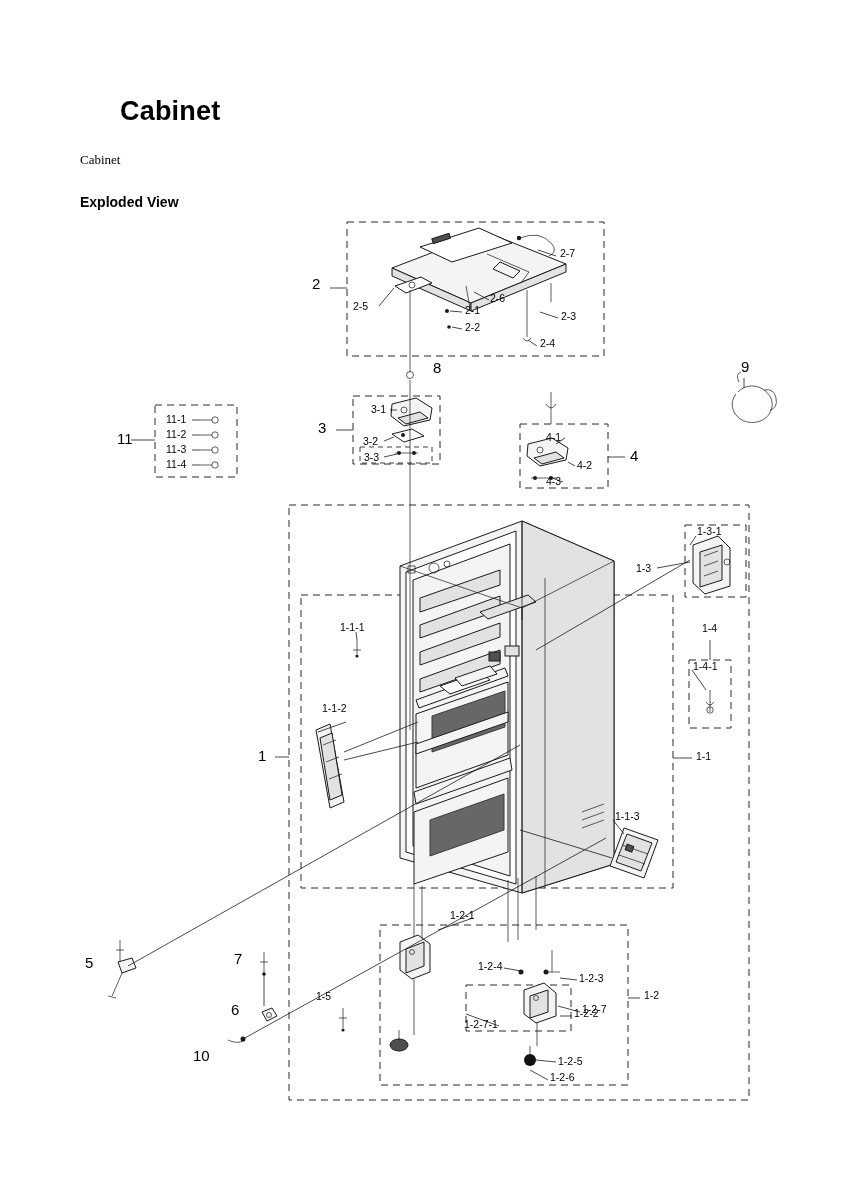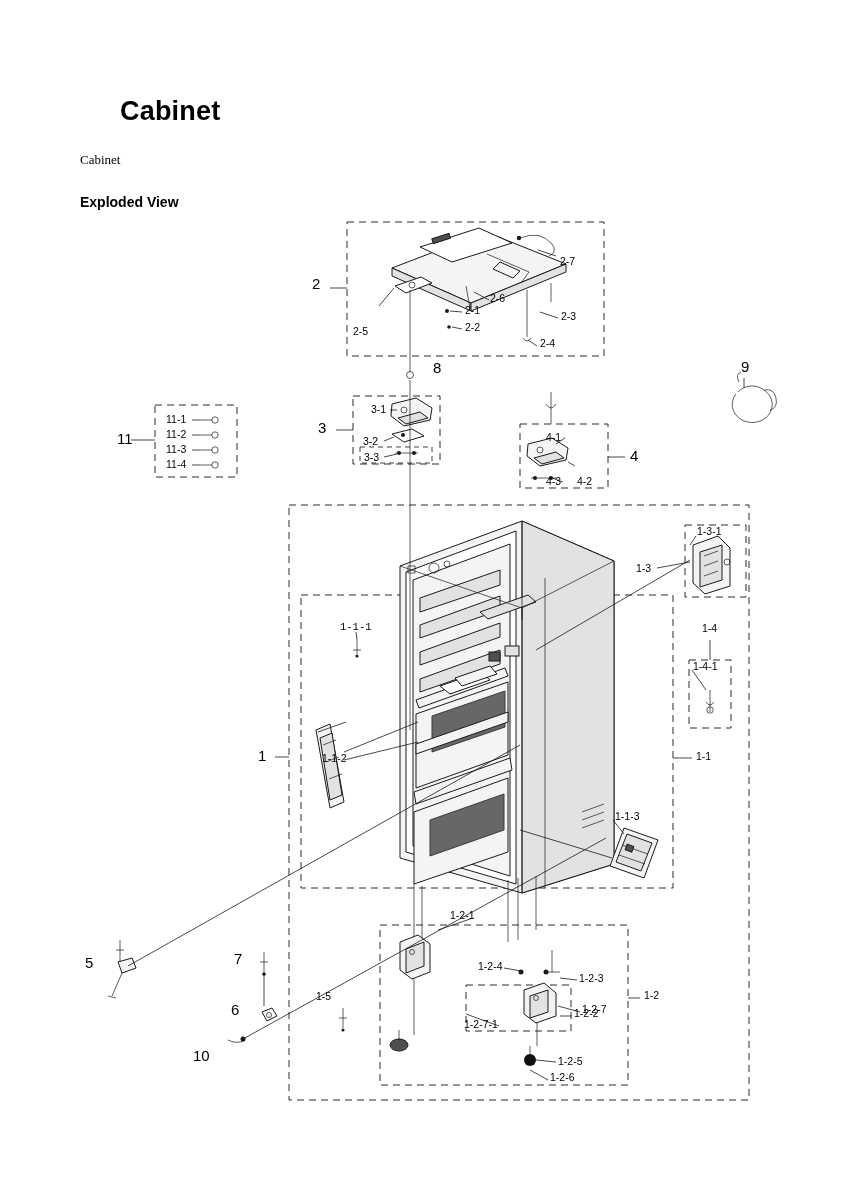--- a/index.html
+++ b/index.html
@@ -397,40 +397,40 @@
   <div class="lbl big" style="left:234px; top:950px;">7</div>
   <div class="lbl big" style="left:433px; top:359px;">8</div>
   <div class="lbl big" style="left:741px; top:358px;">9</div>
   <div class="lbl big" style="left:193px; top:1028px;margin-top:19px;">10</div>
   <div class="lbl big" style="left:117px; top:430px;">11</div>
 
   <div class="lbl" style="left:465px; top:304px;">2-1</div>
   <div class="lbl" style="left:465px; top:321px;">2-2</div>
   <div class="lbl" style="left:561px; top:310px;">2-3</div>
   <div class="lbl" style="left:540px; top:337px;">2-4</div>
-  <div class="lbl" style="left:353px; top:300px;margin-top:25px;">2-5</div>
+  <div class="lbl" style="left:353px; top:300px;">2-5</div>
   <div class="lbl" style="left:490px; top:292px;">2-6</div>
-  <div class="lbl" style="left:560px; top:247px;margin-top:8px;">2-7</div>
+  <div class="lbl" style="left:560px; top:247px;">2-7</div>
 
   <div class="lbl" style="left:371px; top:403px;">3-1</div>
   <div class="lbl" style="left:363px; top:435px;">3-2</div>
   <div class="lbl" style="left:364px; top:451px;">3-3</div>
 
   <div class="lbl" style="left:546px; top:431px;">4-1</div>
-  <div class="lbl" style="left:577px; top:459px;margin-top:16px;">4-2</div>
+  <div class="lbl" style="left:577px; top:459px;">4-2</div>
   <div class="lbl" style="left:546px; top:475px;">4-3</div>
 
   <div class="lbl" style="left:166px; top:413px;">11-1</div>
   <div class="lbl" style="left:166px; top:428px;">11-2</div>
   <div class="lbl" style="left:166px; top:443px;">11-3</div>
   <div class="lbl" style="left:166px; top:458px;">11-4</div>
 
   <div class="lbl" style="left:696px; top:750px;">1-1</div>
-  <div class="lbl" style="left:340px; top:621px;font-family:Liberation Mono, monospace;">1-1-1</div>
-  <div class="lbl" style="left:322px; top:752px;">1-1-2</div>
+  <div class="lbl" style="left:340px; top:621px;">1-1-1</div>
+  <div class="lbl" style="left:322px; top:702px;">1-1-2</div>
   <div class="lbl" style="left:615px; top:810px;">1-1-3</div>
   <div class="lbl" style="left:636px; top:562px;">1-3</div>
   <div class="lbl" style="left:697px; top:525px;">1-3-1</div>
   <div class="lbl" style="left:702px; top:622px;">1-4</div>
   <div class="lbl" style="left:693px; top:660px;">1-4-1</div>
   <div class="lbl" style="left:644px; top:989px;">1-2</div>
   <div class="lbl" style="left:450px; top:909px;">1-2-1</div>
   <div class="lbl" style="left:574px; top:1007px;">1-2-2</div>
   <div class="lbl" style="left:579px; top:972px;">1-2-3</div>
   <div class="lbl" style="left:478px; top:960px;">1-2-4</div>

